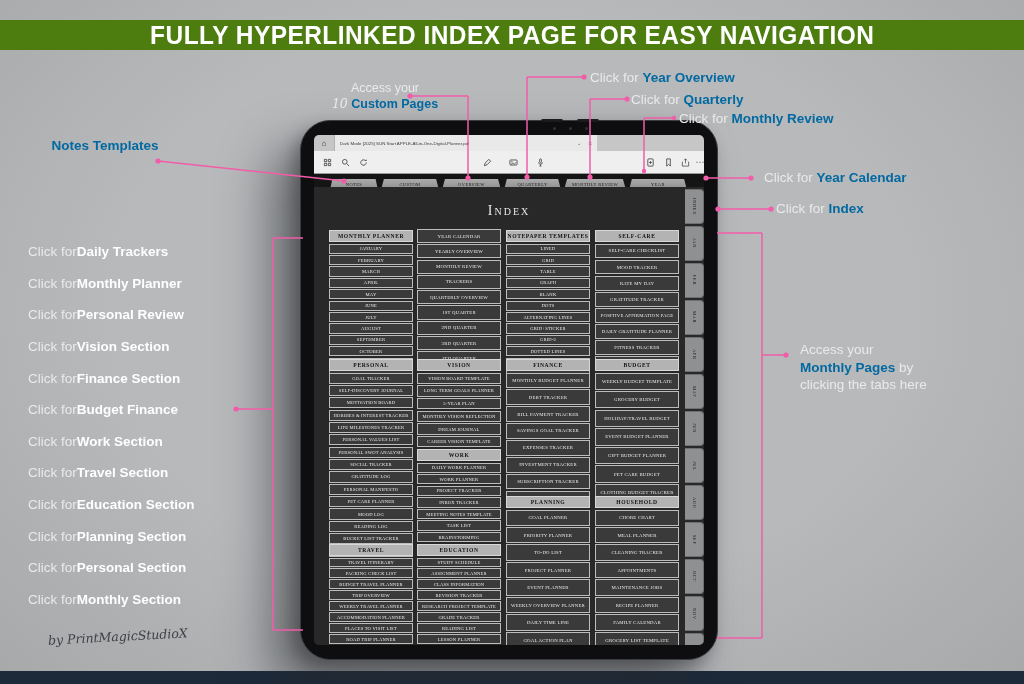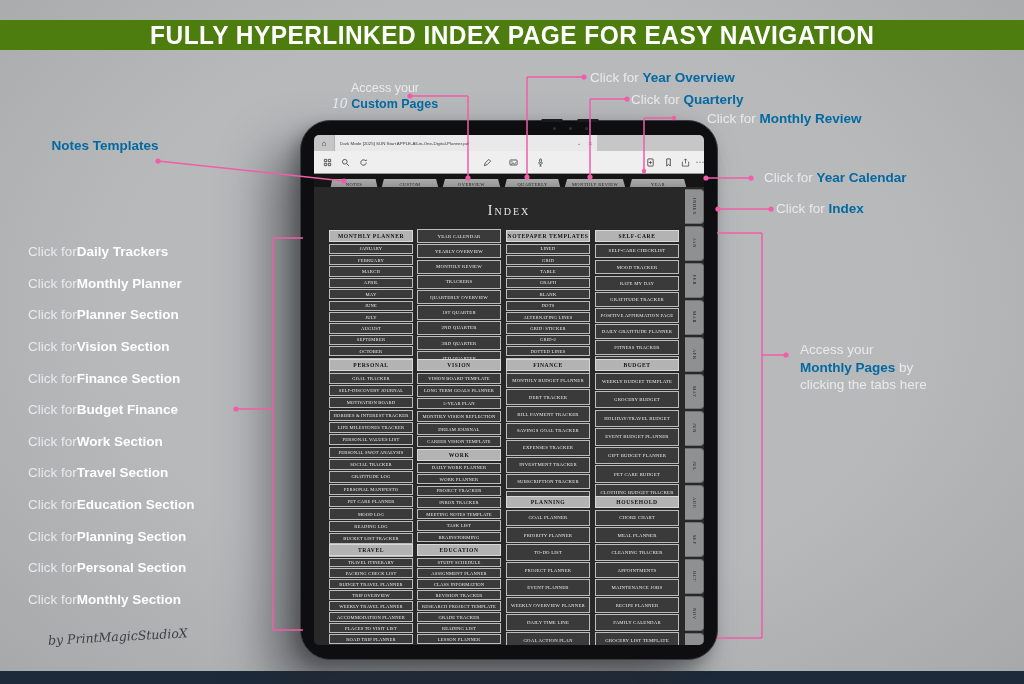--- a/index.html
+++ b/index.html
@@ -16,21 +16,21 @@
 
   
   .ann{position:absolute;color:#e9eaec;font-size:13.5px;z-index:3;}
   .ann b{color:#0369a1;}
   .center{text-align:center;}
   .notes-block{left:20px;top:137px;width:170px;line-height:17px;}
   .custom-block{left:320px;top:80px;width:130px;line-height:16px;font-size:12.5px;}
   .custom-block i{font-family:"DejaVu Serif",serif;font-style:italic;font-weight:normal;}
   .lab-yearoverview{left:590px;top:70px;}
   .lab-quarterly{left:631px;top:92px;}
-  .lab-monthlyreview{left:679px;top:111px;margin-left:28px;}
+  .lab-monthlyreview{left:679px;top:111px;}
   .lab-yearcalendar{left:764px;top:170px;}
   .lab-index{left:776px;top:201px;}
   .monthly-pages{left:800px;top:341px;line-height:17.5px;}
   .left-list{position:absolute;left:28px;top:236px;z-index:3;}
   .click-row{height:31.6px;display:flex;align-items:center;color:#e9eaec;font-size:13.5px;}
   .click-row b{color:#fff;}
   .signature{position:absolute;left:48px;top:629px;font-family:"DejaVu Serif",serif;
     font-style:italic;color:#3f4147;font-size:12.5px;transform:rotate(-3deg);z-index:3;}
 
   
@@ -406,21 +406,21 @@
     <div class="click-row">
       <span>Click for </span>
       <b>Daily Trackers</b>
     </div>
     <div class="click-row">
       <span>Click for </span>
       <b>Monthly Planner</b>
     </div>
     <div class="click-row">
       <span>Click for </span>
-      <b>Planner Section</b>
+      <b>Personal Review</b>
     </div>
     <div class="click-row">
       <span>Click for </span>
       <b>Vision Section</b>
     </div>
     <div class="click-row">
       <span>Click for </span>
       <b>Finance Section</b>
     </div>
     <div class="click-row">

